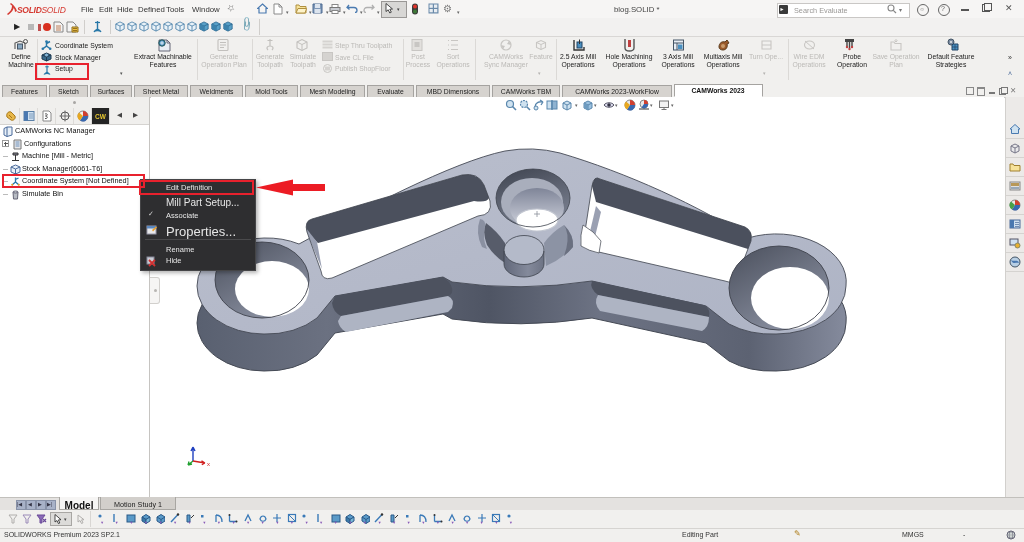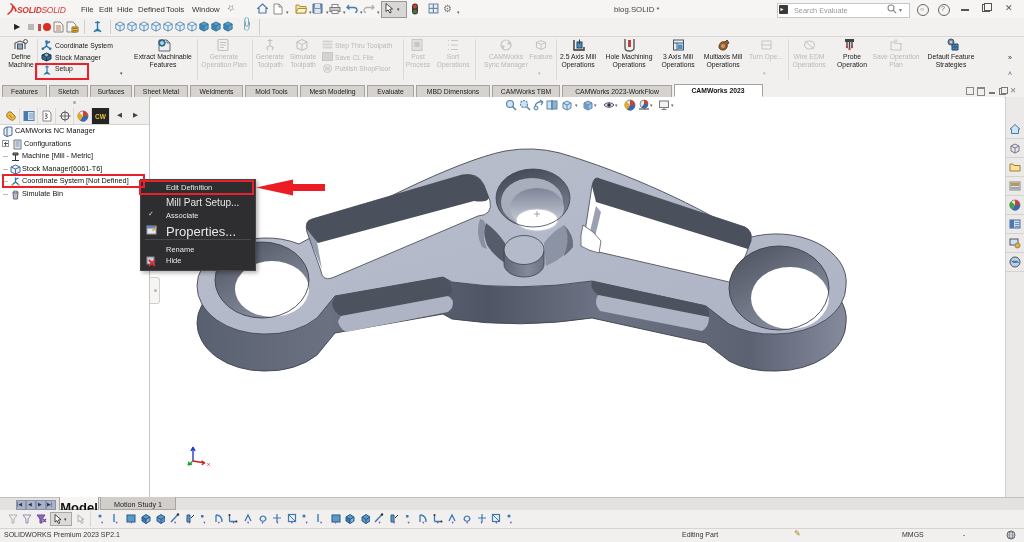--- a/index.html
+++ b/index.html
@@ -649,21 +649,21 @@
 <div class="abs" style="left:0;top:497px;width:1024px;height:13px;background:#e4e2e0;border-top:1px solid #c2c0bc;box-sizing:border-box;"></div>
 <div class="abs" style="left:16px;top:499.5px;width:10px;height:10px;background:#a8b2c8;border:1px solid #8892a8;box-sizing:border-box;"></div>
 <div class="abs" style="left:26px;top:499.5px;width:10px;height:10px;background:#a8b2c8;border:1px solid #8892a8;box-sizing:border-box;"></div>
 <div class="abs" style="left:36px;top:499.5px;width:10px;height:10px;background:#a8b2c8;border:1px solid #8892a8;box-sizing:border-box;"></div>
 <div class="abs" style="left:46px;top:499.5px;width:10px;height:10px;background:#a8b2c8;border:1px solid #8892a8;box-sizing:border-box;"></div>
 <div class="t" style="left:17px;top:501px;font-size:5px;color:#334;">|◀</div>
 <div class="t" style="left:28px;top:501px;font-size:5px;color:#334;">◀</div>
 <div class="t" style="left:38px;top:501px;font-size:5px;color:#334;">▶</div>
 <div class="t" style="left:47px;top:501px;font-size:5px;color:#334;">▶|</div>
 <div class="abs" style="left:59px;top:497px;width:40px;height:13px;background:#f6f5f4;border:1px solid #a8a6a2;border-top:none;box-sizing:border-box;"></div>
-<div class="t" style="left:79px;top:499.5px;font-size:13px;font-weight:bold;color:#111;transform:translateX(-50%);">Model</div>
+<div class="t" style="left:79px;top:499.5px;font-size:10px;font-weight:bold;color:#111;transform:translateX(-50%);">Model</div>
 <div class="abs" style="left:100px;top:497px;width:76px;height:13px;background:#d2cfcb;border:1px solid #a8a6a2;border-top:none;box-sizing:border-box;"></div>
 <div class="t" style="left:138px;top:499.5px;font-size:7.2px;color:#222;transform:translateX(-50%);">Motion Study 1</div>
 
 <div class="abs" style="left:0;top:510px;width:1024px;height:18px;background:#f1f0ee;"></div>
 <svg class="abs" style="left:8px;top:514px" width="10" height="10" viewBox="0 0 10 10">
     <path d="M1 1 L9 1 L6 5 L6 9 L4 9 L4 5Z" fill="none" stroke="#b0aeac"></path>
   </svg>
 <svg class="abs" style="left:22px;top:514px" width="10" height="10" viewBox="0 0 10 10">
     <path d="M1 1 L9 1 L6 5 L6 9 L4 9 L4 5Z" fill="none" stroke="#9a8ab8"></path>
   </svg>

